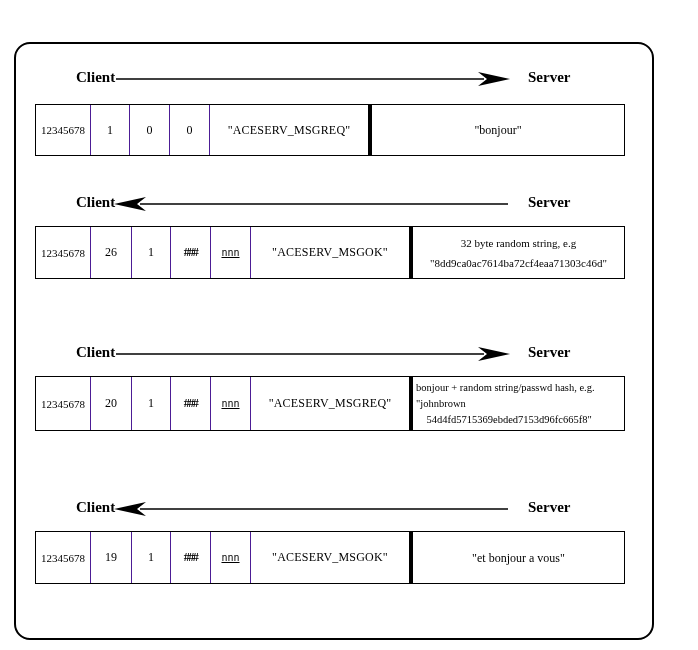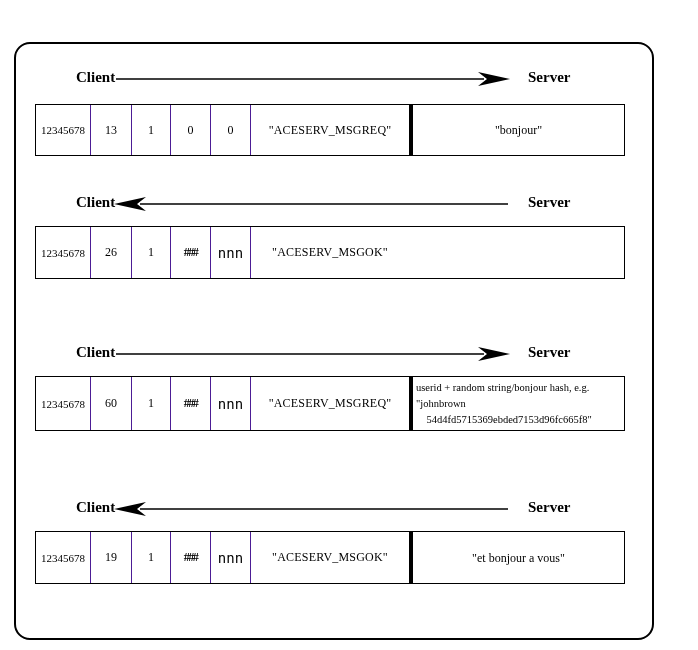--- a/index.html
+++ b/index.html
@@ -59,21 +59,21 @@
     white-space: nowrap;
     overflow: hidden;
   }
   .c0 { width: 55px; font-size: 11px; }
   .c1 { width: 41px; }
   .c2 { width: 39px; }
   .c3 { width: 40px; }
   .c4 { width: 40px; }
   .c5 { width: 158px; border-right: none; letter-spacing: 0.2px; }
   .hatch { letter-spacing: -1.5px; font-weight: bold; }
-  .mono { font-family: "DejaVu Sans Mono", monospace; font-size: 14px; }
+  .mono { font-family: "DejaVu Sans Mono", monospace; font-size: 10px; text-decoration: underline; }
   .payload {
     flex: 1;
     border-left: 4px solid #000;
     border-right: none;
     box-sizing: border-box;
     display: flex;
     flex-direction: column;
     align-items: center;
     justify-content: center;
     font-size: 12px;
@@ -98,21 +98,20 @@
 <div class="dir-row" style="top:69px">
   <span class="endpoint client">Client</span>
   <svg class="arrow" viewBox="0 0 400 20">
     <line x1="4" y1="10" x2="372" y2="10" stroke="#000" stroke-width="1.5"></line>
     <polygon points="398,10 366,3 375,10 366,17" fill="#000"></polygon>
   </svg>
   <span class="endpoint server">Server</span>
 </div>
 <div class="msg-table" style="top:104px;height:52px">
   <div class="cell c0">12345678</div>
-  <div class="cell c1">13</div>
   <div class="cell c2">1</div>
   <div class="cell c3">0</div>
   <div class="cell c4">0</div>
   <div class="cell c5">"ACESERV_MSGREQ"</div>
   <div class="cell payload">
     <div>"bonjour"</div>
     <div></div>
     <div></div>
   </div>
 </div>
@@ -125,39 +124,44 @@
   </svg>
   <span class="endpoint server">Server</span>
 </div>
 <div class="msg-table" style="top:226px;height:53px">
   <div class="cell c0">12345678</div>
   <div class="cell c1">26</div>
   <div class="cell c2">1</div>
   <div class="cell c3 hatch">###</div>
   <div class="cell c4 mono">nnn</div>
   <div class="cell c5">"ACESERV_MSGOK"</div>
+  <div class="cell payload payload-2">
+    <div>32 byte random string, e.g</div>
+    <div>"8dd9ca0ac7614ba72cf4eaa71303c46d"</div>
+    <div></div>
+  </div>
 </div>
 
 <div class="dir-row" style="top:344px">
   <span class="endpoint client">Client</span>
   <svg class="arrow" viewBox="0 0 400 20">
     <line x1="4" y1="10" x2="372" y2="10" stroke="#000" stroke-width="1.5"></line>
     <polygon points="398,10 366,3 375,10 366,17" fill="#000"></polygon>
   </svg>
   <span class="endpoint server">Server</span>
 </div>
 <div class="msg-table" style="top:376px;height:55px">
   <div class="cell c0">12345678</div>
-  <div class="cell c1">60</div>
+  <div class="cell c1">20</div>
   <div class="cell c2">1</div>
   <div class="cell c3 hatch">###</div>
   <div class="cell c4 mono">nnn</div>
   <div class="cell c5">"ACESERV_MSGREQ"</div>
   <div class="cell payload payload-3">
-    <div>userid + random string/bonjour hash, e.g.</div>
+    <div>bonjour + random string/passwd hash, e.g.</div>
     <div>"johnbrown</div>
     <div>    54d4fd5715369ebded7153d96fc665f8"</div>
   </div>
 </div>
 
 <div class="dir-row" style="top:499px">
   <span class="endpoint client">Client</span>
   <svg class="arrow" viewBox="0 0 400 20">
     <polygon points="2,10 34,3 25,10 34,17" fill="#000"></polygon>
     <line x1="28" y1="10" x2="396" y2="10" stroke="#000" stroke-width="1.5"></line>

